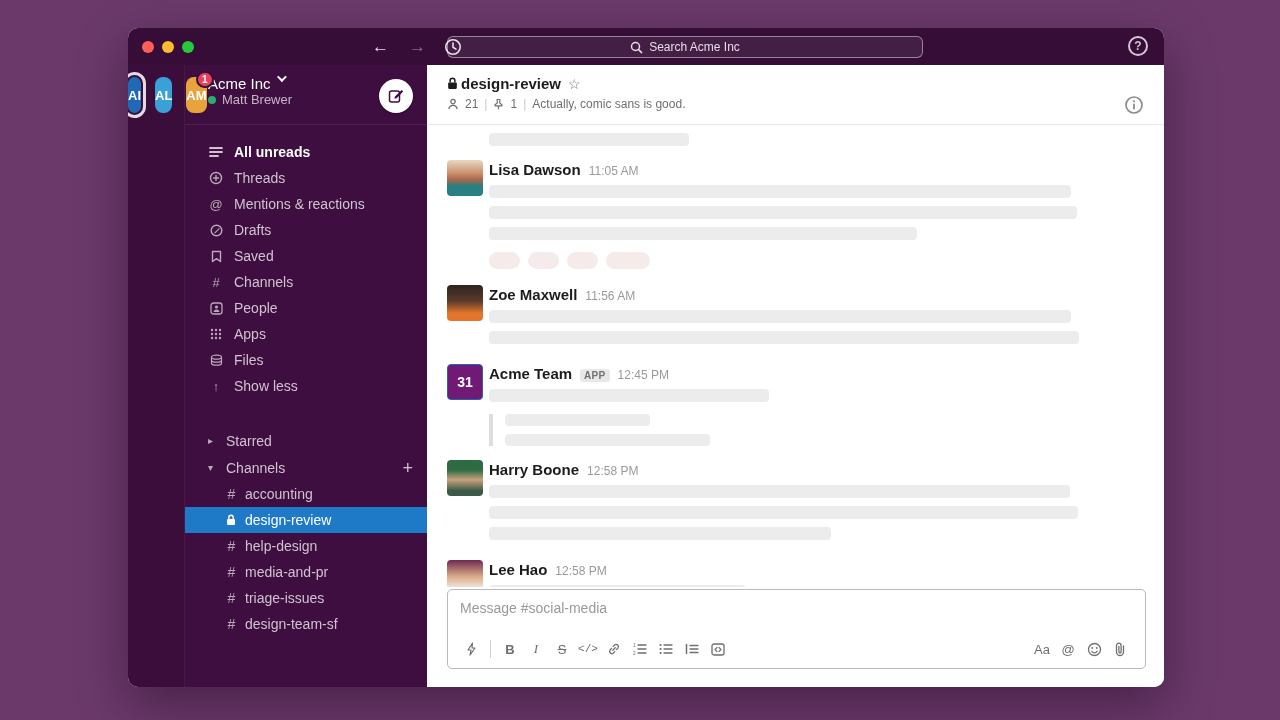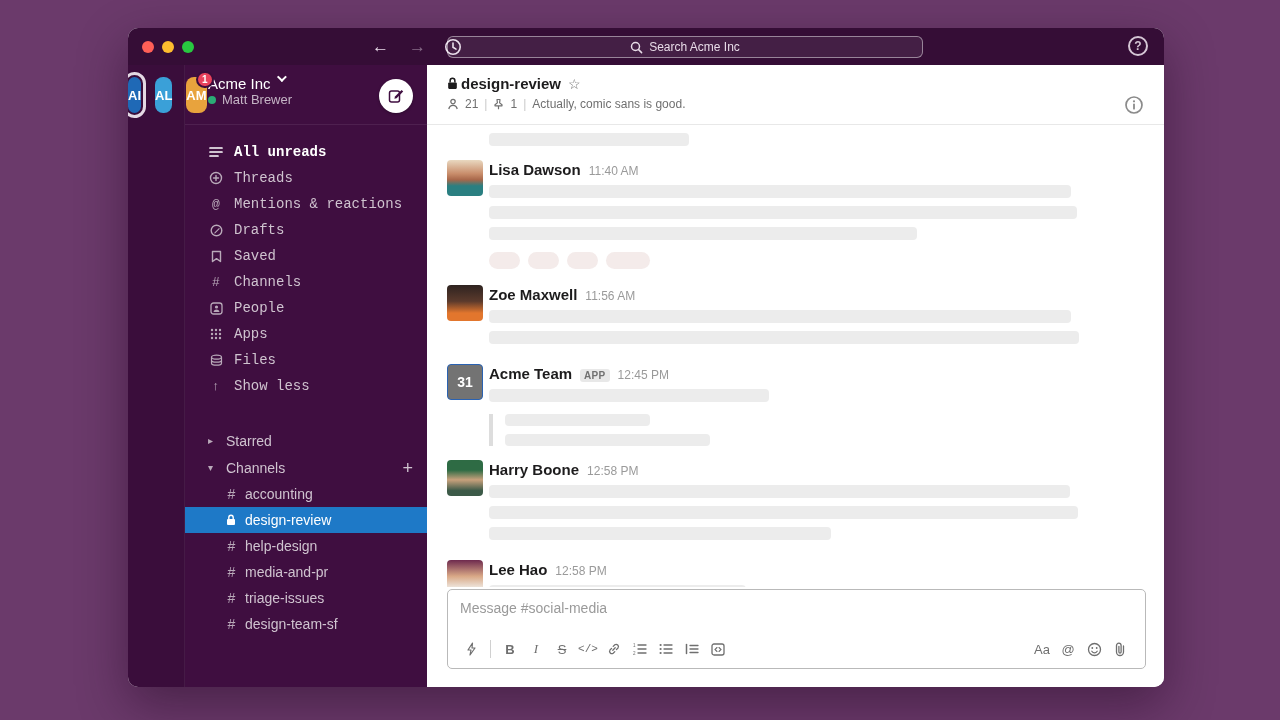--- a/index.html
+++ b/index.html
@@ -74,21 +74,21 @@
   .sb-user { font-size:13px; color:#c5b5c5; display:flex; align-items:center; gap:6px; }
   .presence { width:8px; height:8px; border-radius:50%; background:#2bac76; }
   .compose-btn {
     width:34px; height:34px; border-radius:50%; background:#fff; border:none;
     display:flex; align-items:center; justify-content:center; cursor:pointer; margin-top:4px;
     box-shadow:0 1px 3px rgba(0,0,0,.3);
   }
   .sb-nav { padding-top:14px; }
   .sb-item {
     height:26px; display:flex; align-items:center; gap:10px; padding-left:23px;
-    font-size:14px; cursor:pointer; color:#cfc3cf;font-family:Liberation Mono, monospace;
+    font-size:14px; cursor:pointer; color:#cfc3cf;
   }
   .sb-item .ic { width:16px; display:flex; justify-content:center; color:#b9a9b9; font-size:13px; }
   .sb-item.bold { color:#fff; font-weight:bold; }
   .sb-item.bold .ic { color:#fff; }
   .sb-gap { height:28px; }
   .sb-section { height:27px; display:flex; align-items:center; padding:0 14px 0 23px; font-size:14px; cursor:pointer; }
   .sb-section .tri { width:12px; color:#b9a9b9; font-size:10px; margin-right:6px; }
   .sb-section .grow { flex:1; }
   .sb-plus { background:none; border:none; color:#cfc3cf; font-size:18px; cursor:pointer; line-height:1; }
   .channel-row {
@@ -112,21 +112,21 @@
   
   .messages { flex:1; overflow:hidden; padding:8px 20px 0 20px; }
   .bar { height:13px; border-radius:4px; background:#ececec; margin-bottom:8px; }
   .partial-bar { width:200px; margin-left:42px; margin-bottom:14px; }
   .msg { display:flex; gap:6px; margin-bottom:12px; }
   .avatar { width:36px; height:36px; border-radius:4px; flex:0 0 36px; }
   .av-lisa { background:linear-gradient(180deg,#e9d8c0 0%,#c98d6b 38%,#a8674a 55%,#2a7f81 72%); }
   .av-zoe  { background:linear-gradient(180deg,#2e2320 0%,#5b3a2c 45%,#e2762d 78%); }
   .av-harry{ background:linear-gradient(180deg,#2e6b44 0%,#2e6b44 28%,#c8a17c 55%,#3c5a48 85%); }
   .av-lee  { background:linear-gradient(180deg,#6e2a4e 0%,#d9a886 45%,#f0ece6 80%); }
-  .av-app  { background:#737373; color:#fff; font-weight:bold; font-size:14px; display:flex; align-items:center; justify-content:center; border:1px solid #2a62b2; }
+  .av-app  { background:#701a75; color:#fff; font-weight:bold; font-size:14px; display:flex; align-items:center; justify-content:center; border:1px solid #2a62b2; }
   .msg-body { flex:1; min-width:0; padding-top:1px; }
   .msg-head { display:flex; align-items:baseline; gap:8px; margin-bottom:7px; }
   .msg-name { font-weight:bold; font-size:15px; color:#1d1c1d; cursor:pointer; }
   .msg-time { font-size:12px; color:#9a9a9a; }
   .app-badge {
     background:#e8e8e8; color:#717171; font-size:10px; font-weight:bold;
     border-radius:3px; padding:1px 4px; letter-spacing:.3px;
   }
   .reactions { display:flex; gap:8px; margin-top:12px; margin-bottom:4px; }
   .pill { height:17px; border-radius:9px; background:#f4ebea; cursor:pointer; border:none; }
@@ -401,21 +401,21 @@
 
       <div class="messages">
 
         <div class="bar partial-bar"></div>
 
         <div class="msg">
           <div class="avatar av-lisa"></div>
           <div class="msg-body">
             <div class="msg-head">
               <span class="msg-name">Lisa Dawson</span>
-              <span class="msg-time">11:40 AM</span>
+              <span class="msg-time">11:05 AM</span>
             </div>
             <div class="bar" style="width:582px"></div>
             <div class="bar" style="width:588px"></div>
             <div class="bar" style="width:428px"></div>
             <div class="reactions">
               <button class="pill" style="width:31px"></button>
               <button class="pill" style="width:31px"></button>
               <button class="pill" style="width:31px"></button>
               <button class="pill" style="width:44px"></button>
             </div>

